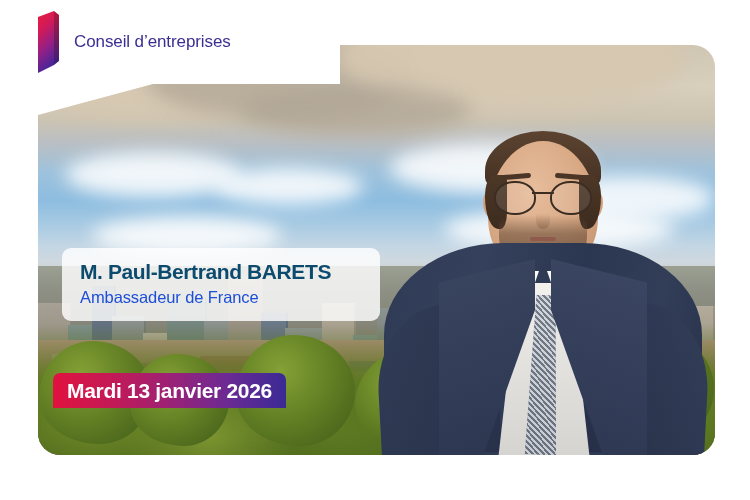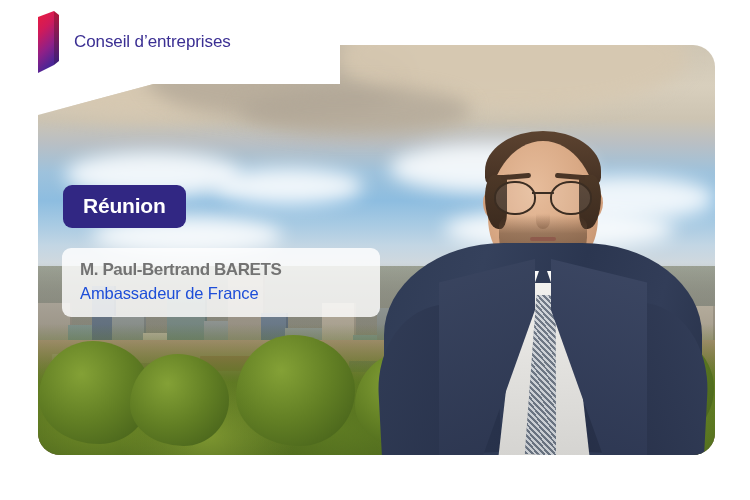--- a/index.html
+++ b/index.html
@@ -336,23 +336,23 @@
     left: 62px;
     top: 248px;
     width: 318px;
     padding: 12px 18px 14px 18px;
     box-sizing: border-box;
     background: rgba(255,255,255,0.82);
     border-radius: 9px;
     z-index: 5;
   }
   .name-main {
-    font-size: 17px;
+    font-size: 21px;
     font-weight: 700;
-    color: #737373;
+    color: #0c4a6e;
     letter-spacing: -0.4px;
     white-space: nowrap;
   }
   .name-sub {
     font-size: 16.5px;
     font-weight: 400;
     color: #1d4ed8;
     margin-top: 4px;
     letter-spacing: -0.1px;
     white-space: nowrap;
@@ -510,23 +510,23 @@
         <polygon points="0,6 16,0 16,54 0,62" fill="url(#lgMark)"></polygon>
         <polygon points="16,0 21,4 21,50 16,54" fill="url(#lgEdge)"></polygon>
       </svg>
     </div>
     <div class="logo-text">
       <div class="logo-line1">Conseil d’entreprises</div>
     </div>
   </div>
 
 
-  <div class="badge-reunion">Réunion</div>
 
   <div class="name-panel">
     <div class="name-main">M. Paul-Bertrand BARETS</div>
     <div class="name-sub">Ambassadeur de France</div>
   </div>
 
   <div class="date-wrap">
+    <div class="date-line date-line1">Mardi 13 janvier 2026</div>
   </div>
 
 </div>
 
 </body></html>

